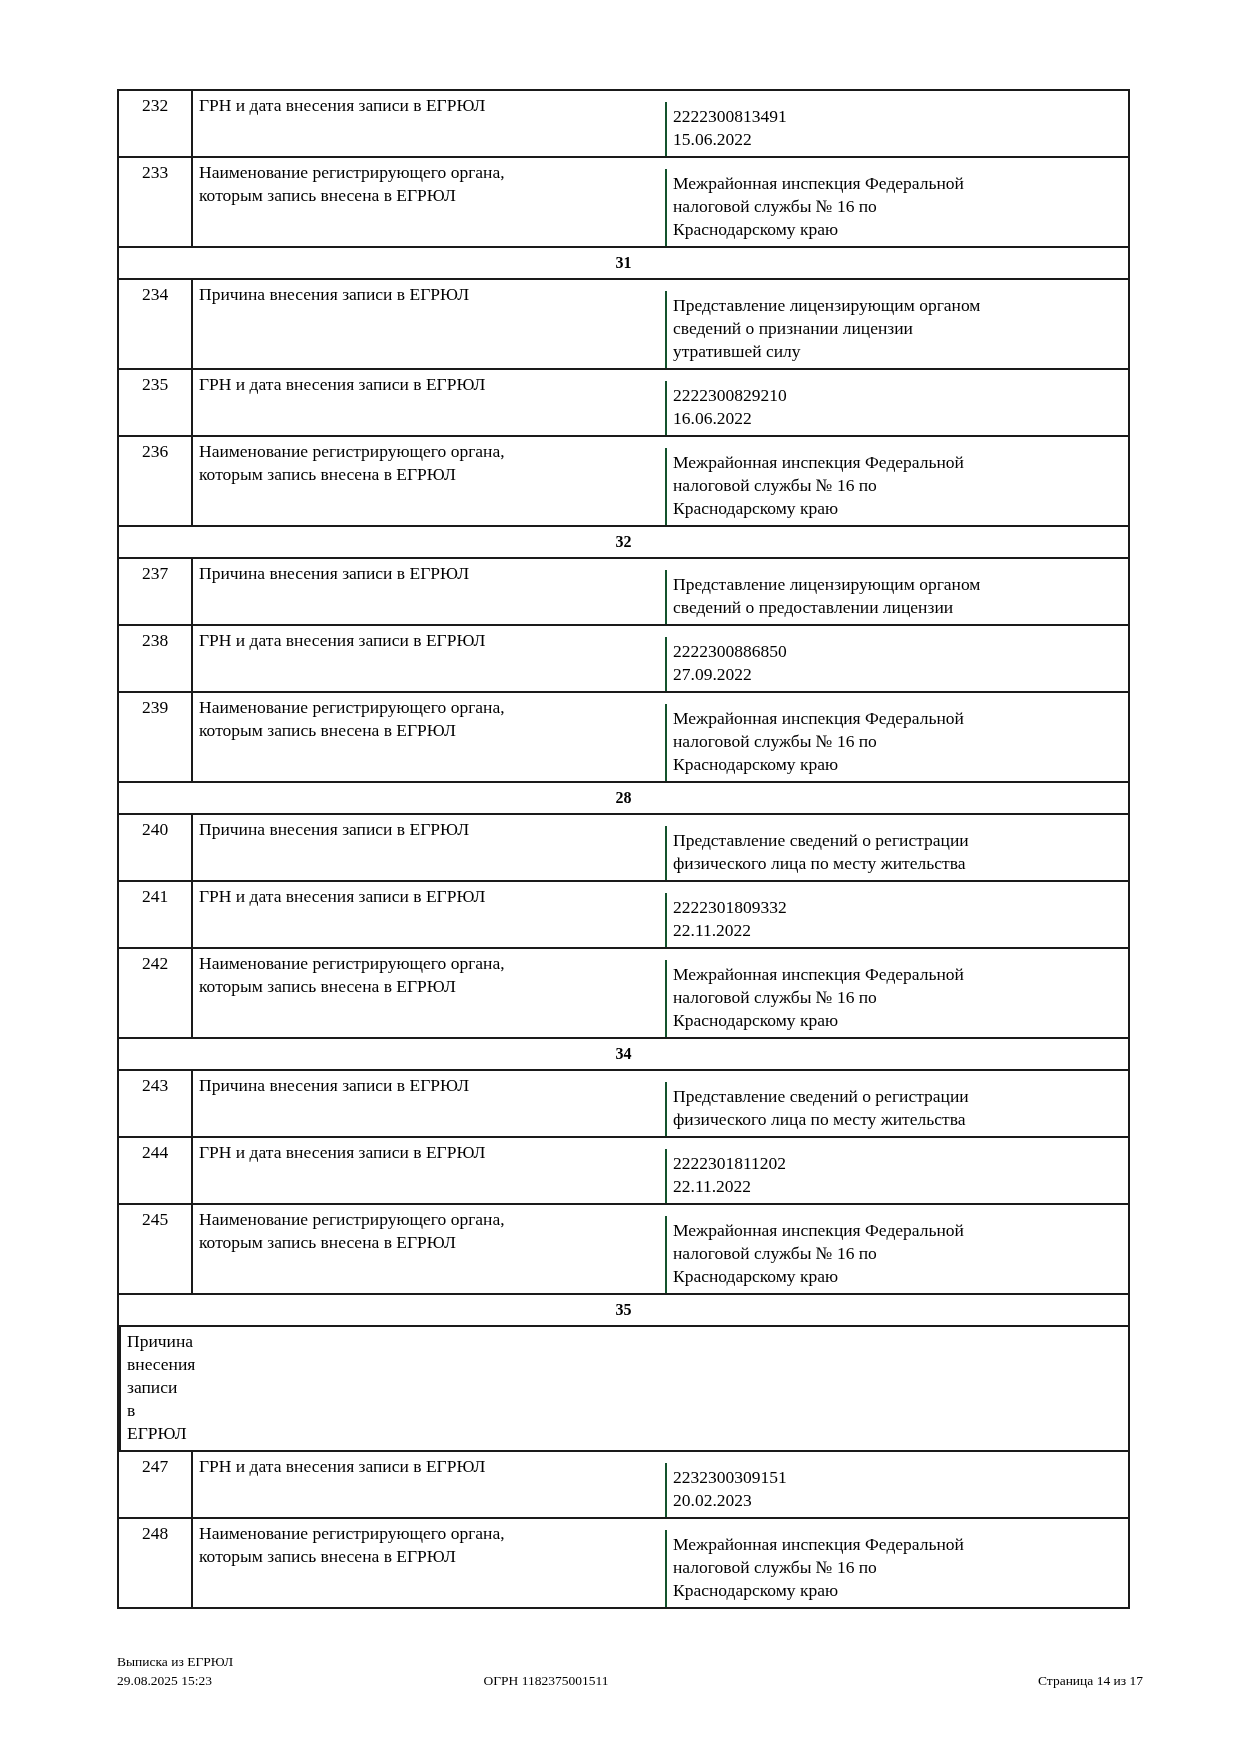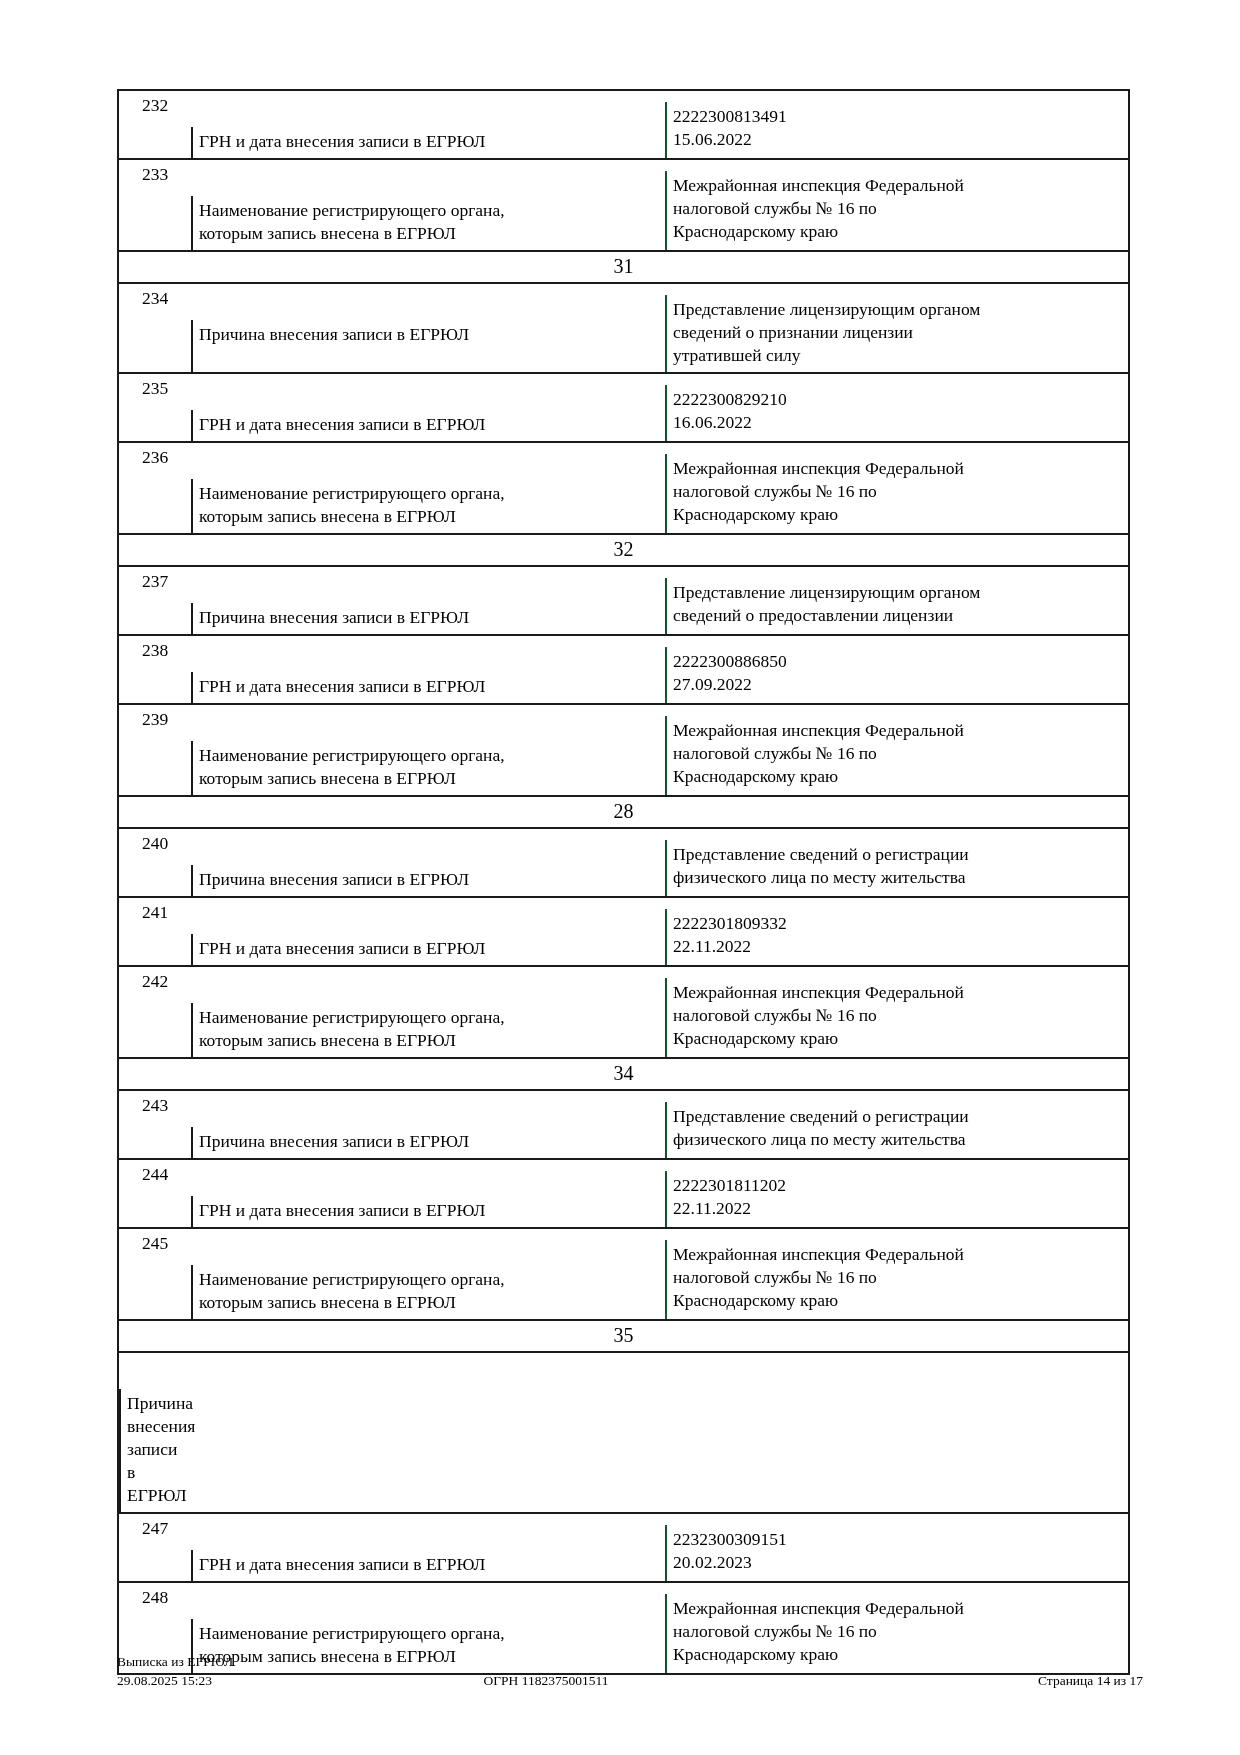--- a/index.html
+++ b/index.html
@@ -20,27 +20,27 @@
     width: 1013px;
     border: 2px solid #1a1a1a;
     box-sizing: border-box;
     font-size: 17.5px;
     line-height: 23px;
   }
   .row { display: grid; grid-template-columns: 72px 474px 1fr; }
   .row + .row { border-top: 2px solid #1a1a1a; }
   .cell { box-sizing: border-box; padding: 3px 6px 5px 6px; white-space: pre-line; }
   .cell.num { text-align: center; padding-left: 2px; padding-right: 2px; }
-  .cell.label { border-left: 2px solid #1a1a1a; margin-top: 36px; }
+  .cell.label { border-left: 2px solid #1a1a1a; }
   .cell.value { border-left: 2px solid #14532d; margin-top: 11px; }
   .row.section { display: block; }
   .row.section .section-num {
     text-align: center;
-    font-weight: normal;
-    font-size: 20px;
+    font-weight: bold;
+    font-size: 16px;
     padding: 3px 0 4px 0;
   }
 
   
   .footer {
     position: absolute;
     left: 0; top: 1652px;
     width: 100%;
     font-size: 13.5px;
     line-height: 19px;

